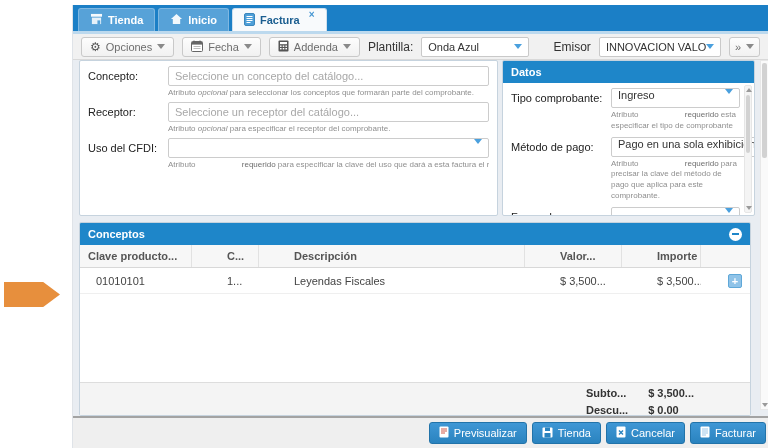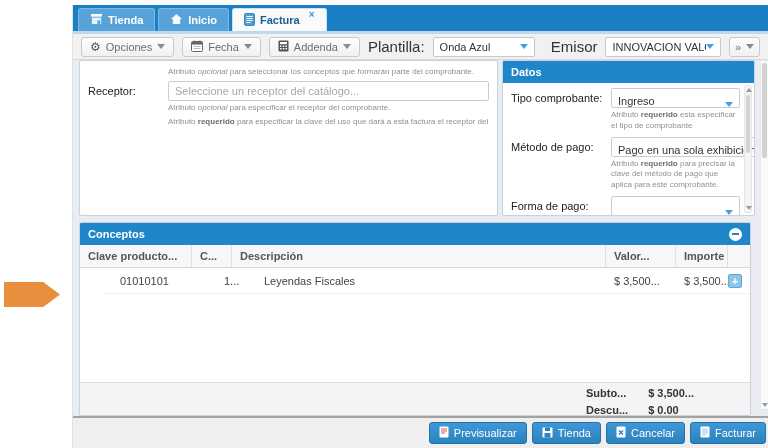--- a/index.html
+++ b/index.html
@@ -23,21 +23,21 @@
     color:#fff; font-size:11px; font-weight:bold; cursor:default; }
   .tab.active { background:#f8fafc; color:#1b5e90; border-color:#cfe0ee; }
   .tab .close { position:relative; top:-5px; margin-left:4px; font-size:10px; font-weight:bold; color:#4596d2; line-height:1; }
 
   
   .toolbar { position:absolute; left:0; right:0; top:29px; height:26px; background:#f1f1f1;
     border-bottom:1px solid #d9d9d9; display:flex; align-items:center; padding:0 8px; gap:8px; }
   .tbtn { height:20px; display:flex; align-items:center; gap:5px; padding:0 8px;
     background:linear-gradient(#fdfdfd,#f1f1f1); border:1px solid #c9c9c9; border-radius:3px;
     color:#6d6d6d; font-size:11px; }
-  .tlabel { font-size:15px; color:#333; }
+  .tlabel { font-size:12px; color:#333; }
   .combo { height:20px; background:#fff; border:1px solid #c9c9c9; border-radius:2px;
     display:flex; align-items:center; justify-content:space-between; padding:0 6px;
     font-size:11px; color:#333; white-space:nowrap; overflow:hidden;text-align:center; }
   .arr { width:0; height:0; border-left:4px solid transparent; border-right:4px solid transparent;
     border-top:5px solid #8a8a8a; flex:0 0 auto; }
   .arr.blue { border-top-color:#4aa0de; }
   .spacer { flex:1; }
   .gear { font-size:12px; color:#555; line-height:1; }
 
   
@@ -48,26 +48,26 @@
   .p-right { left:429px; top:55px; width:253px; height:156px; }
 
   .pbody { position:relative; padding:5px 8px; overflow:hidden; height:calc(100% - 22px); }
   .frow { display:flex; align-items:center; margin-bottom:2px; }
   .flabel { width:80px; flex:0 0 auto; font-size:11px; color:#222; }
   .finput { flex:1; height:20px; border:1px solid #ccc; border-radius:2px; font-size:11px;
     color:#444; padding:0 6px; outline:none; background:#fff;
     font-family:"Liberation Sans","DejaVu Sans",sans-serif; }
   .finput::placeholder { color:#a8a8a8; }
   .fcombo { flex:1; height:20px; border:1px solid #ccc; border-radius:2px; background:#fff;
-    display:flex; align-items:flex-end; justify-content:space-between; padding:0 6px;
+    display:flex; align-items:flex-start; justify-content:space-between; padding:0 6px;
     font-size:11px; color:#333; }
   .help { display:block; margin:1px 0 5px 80px; font-size:8px; color:#8f8f8f;
     white-space:nowrap; overflow:hidden; }
   .hw-i { font-style:italic; }
-  .hw-b { font-weight:bold; color:#6e6e6e; }
+  .hw-b { font-weight:normal; color:#6e6e6e;margin-left:44px; }
 
   .p-right .flabel { width:100px; }
   .p-right .pbody { padding-right:14px; }
   .p-right .help { margin-left:100px; white-space:normal; line-height:1.35; }
 
   
   .vscroll { position:absolute; top:24px; right:2px; bottom:2px; width:8px; background:#f4f4f4;
     border:1px solid #e6e6e6; border-radius:2px; }
   .vthumb { position:absolute; left:1px; right:1px; top:9px; height:58px; background:#d2d2d2; border-radius:2px; }
   .chev { position:absolute; left:1px; width:0; height:0; border-left:3px solid transparent; border-right:3px solid transparent; }
@@ -80,26 +80,26 @@
   .outer-scroll .vthumb { top:2px; height:95px; }
   .outer-scroll .chev.down { bottom:2px; }
 
   
   .p-grid { left:6px; top:217px; width:672px; height:194px; }
   .p-grid .phead { justify-content:space-between; }
   .collapse { width:13px; height:13px; border-radius:50%; background:#fff; display:flex;
     align-items:center; justify-content:center; }
   .collapse .bar { width:7px; height:2px; background:#1e86c9; }
 
-  .gridhead, .gridrow { display:grid; grid-template-columns:112px 40px 1fr 70px 52px 22px; align-items:center; }
+  .gridhead, .gridrow { display:grid; grid-template-columns:112px 40px 1fr 70px 52px 22px; align-items:center;gap:27px; }
   .gridhead { height:23px; background:#f7f7f7; border-bottom:1px solid #d8d8d8; }
   .gridhead .hc { font-size:11px; font-weight:bold; color:#555; padding:0 8px; height:100%;
     display:flex; align-items:center; border-right:1px solid #e2e2e2; white-space:nowrap; overflow:hidden; }
   .gridhead .hc:last-child { border-right:none; }
-  .gridrow { height:26px; border-bottom:1px solid #efefef; background:#fff;margin-left:24px; }
+  .gridrow { height:26px; border-bottom:1px solid #efefef; background:#fff; }
   .gridrow .rc { font-size:11px; color:#444; padding:0 8px; white-space:nowrap; overflow:hidden; }
   .rc.first { padding-left:16px; }
   .addbtn { width:14px; height:14px; background:#8fc3e8; border:1px solid #5fa8d8; border-radius:2px;
     color:#fff; font-size:11px; font-weight:bold; line-height:12px; text-align:center; }
   .rows-empty { background:#fff; height:90px; }
 
   .gridfoot { position:absolute; left:0; right:0; bottom:0; height:33px; background:#f4f4f4;
     border-top:1px solid #ddd; }
   .summary { position:absolute; right:56px; top:4px; display:grid;
     grid-template-columns:auto auto; column-gap:20px; row-gap:5px; font-size:11px;margin-left:30px; }
@@ -203,30 +203,41 @@
         <span class="arr blue"></span>
       </div>
       <div class="tbtn" style="padding:0 5px;">
         <span>»</span>
         <span class="arr"></span>
       </div>
     </div>
 
     <section class="panel p-left">
       <div class="pbody">
+        <div class="frow">
+          <span class="flabel">Concepto:</span>
+          <input class="finput" placeholder="Seleccione un concepto del catálogo..." style="">
+        </div>
         <span class="help">
           <span>Atributo </span><span class="hw-i">opcional</span><span> para seleccionar los conceptos que formarán parte del comprobante.</span>
         </span>
         <div class="frow">
           <span class="flabel">Receptor:</span>
           <input class="finput" placeholder="Seleccione un receptor del catálogo..." style="">
         </div>
         <span class="help">
           <span>Atributo </span><span class="hw-i">opcional</span><span> para especificar el receptor del comprobante.</span>
         </span>
+        <div class="frow">
+          <span class="flabel">Uso del CFDI:</span>
+          <div class="fcombo">
+            <span></span>
+            <span class="arr blue"></span>
+          </div>
+        </div>
         <span class="help">
           <span>Atributo </span><span class="hw-b">requerido</span><span> para especificar la clave del uso que dará a esta factura el receptor del CFDI.</span>
         </span>
       </div>
     </section>
 
     <section class="panel p-right">
       <div class="phead">Datos</div>
       <div class="pbody">
         <div class="frow">

